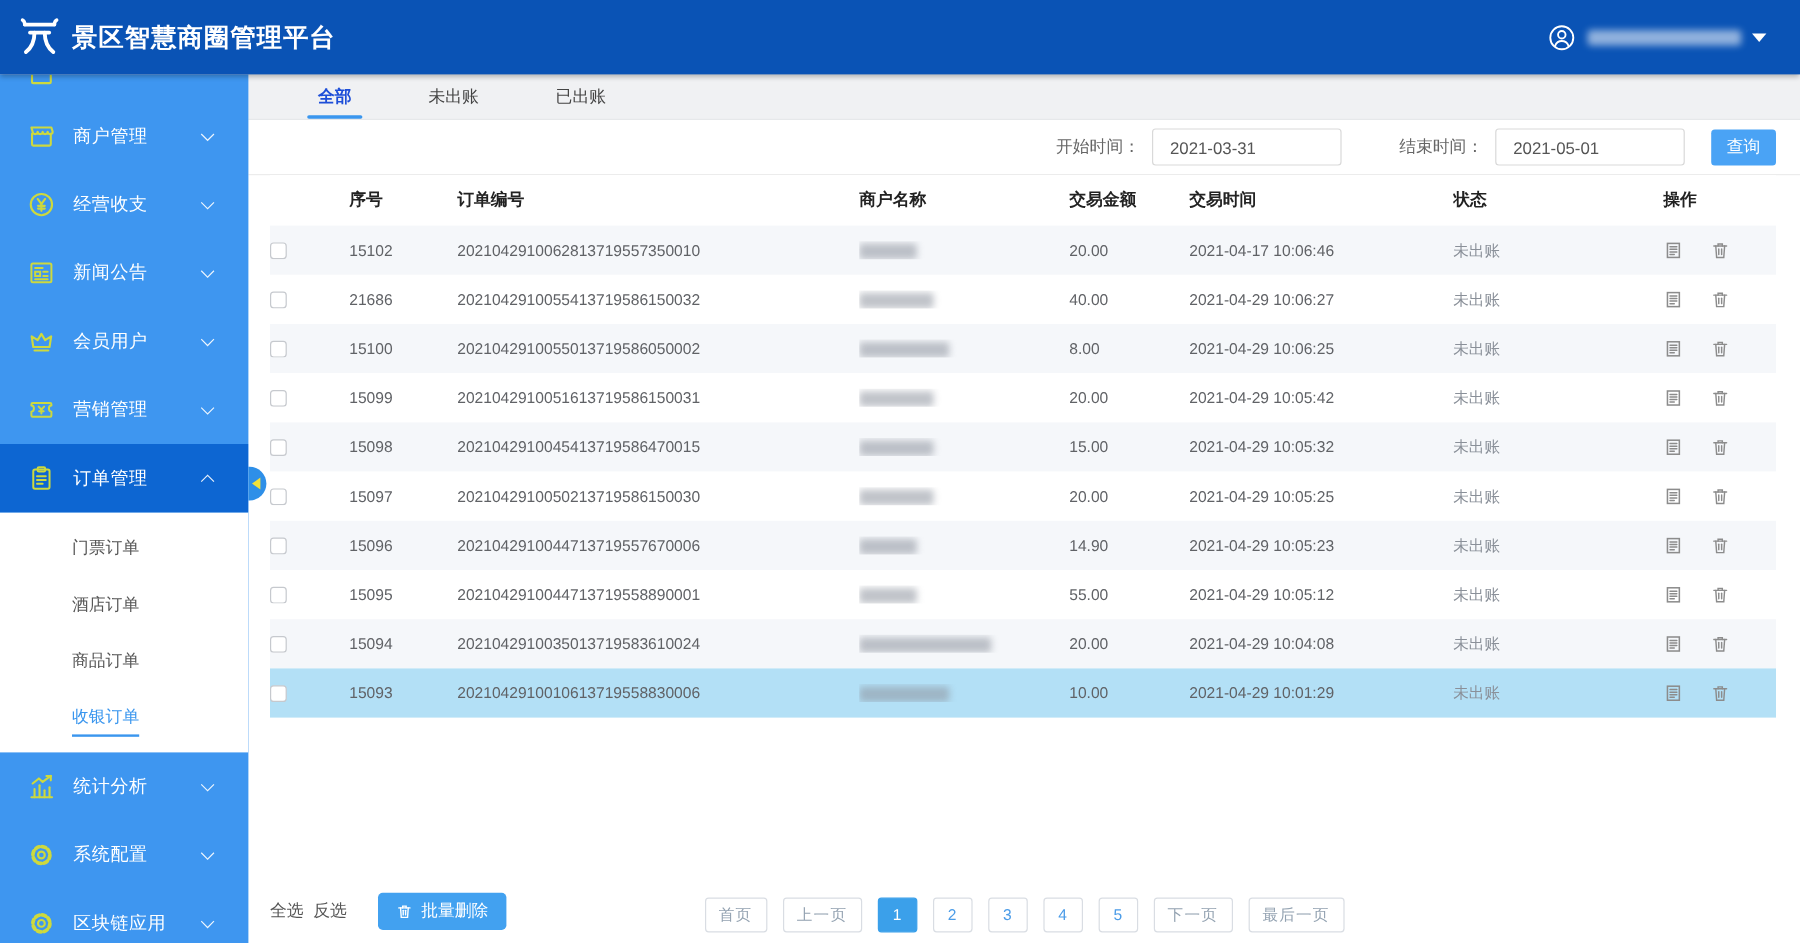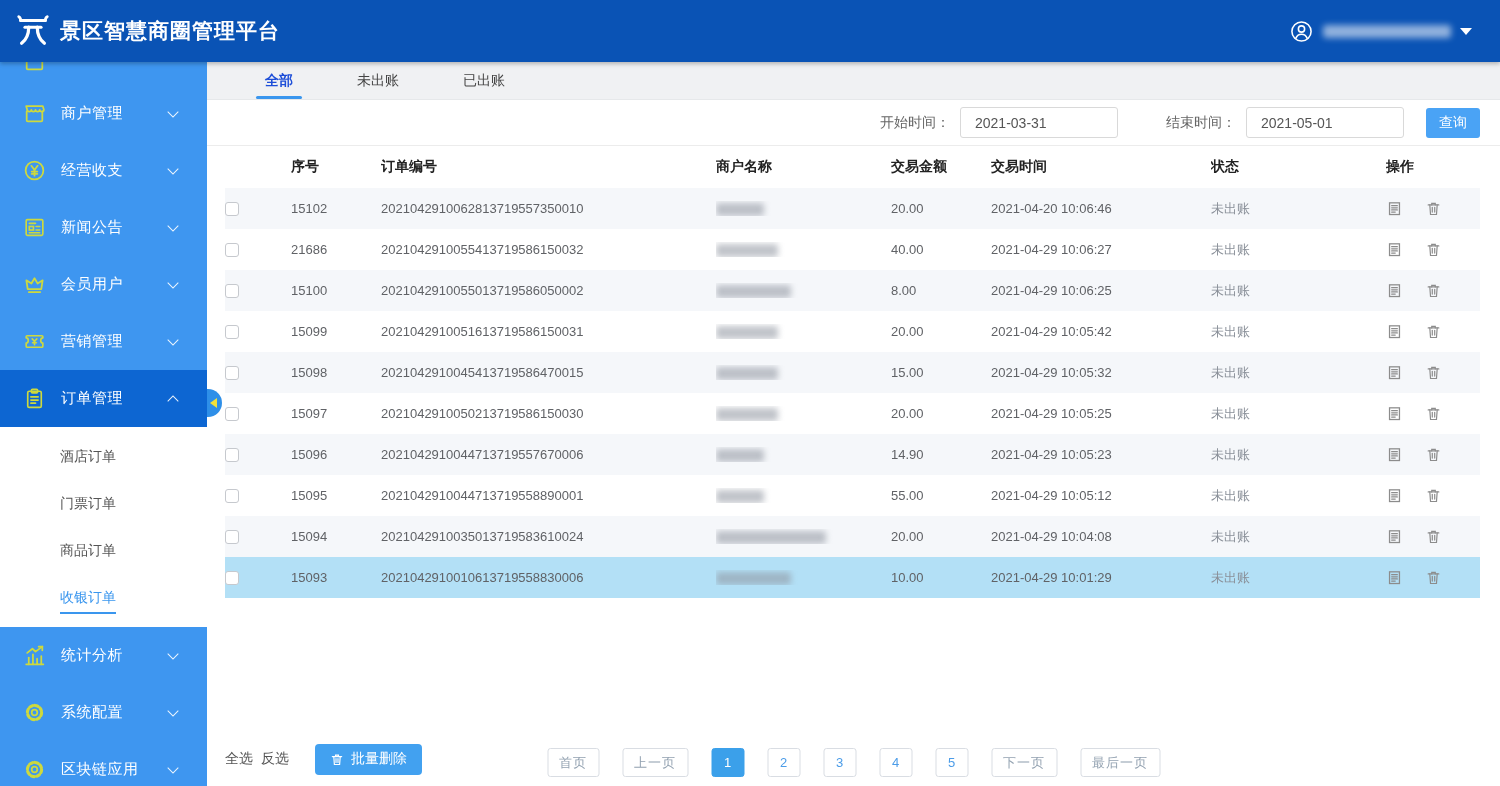--- a/index.html
+++ b/index.html
@@ -66,21 +66,21 @@
   .c-ops { flex:1; display:flex; gap:22px; align-items:center; }
   .checkbox { display:inline-block; width:14px; height:14px; border:1px solid #c6c9ce; border-radius:3px; background:#fff; cursor:pointer; vertical-align:middle; }
   .blur-name { display:inline-block; height:13px; border-radius:2px; background:#8d939e; opacity:.55; filter:blur(3px); vertical-align:middle; }
   .op-icon { width:17px; height:17px; cursor:pointer; display:inline-flex; }
 
   
   .bottombar { position:absolute; left:0; bottom:0; width:100%; height:48px; display:flex; align-items:center; background:#fff; padding:0 20px 6px 18px; }
   .sel-links { display:flex; gap:8px; font-size:14px; color:#555; }
   .sel-link { cursor:pointer; }
   .batch-del { margin-left:26px; height:31px; background:#42a1f0; color:#fff; border:none; border-radius:4px; font-size:14px; padding:0 15px; display:flex; align-items:center; gap:7px; cursor:pointer; font-family:inherit; }
-  .pagination { position:absolute; left:50%; transform:translateX(-50%); bottom:9px; display:flex; gap:23px;align-items:flex-end; }
+  .pagination { position:absolute; left:50%; transform:translateX(-50%); bottom:9px; display:flex; gap:13px;align-items:flex-end; }
   .page-btn { min-width:33px; height:29px; padding:0 11px; border:1px solid #d9dde3; border-radius:3px; background:#fff; font-size:13px; display:flex; align-items:center; justify-content:center; cursor:pointer; color:#93a2b1; letter-spacing:1px; font-family:inherit; }
   .page-btn.num { color:#4b9ce8; letter-spacing:0; }
   .page-btn.active { background:#3ba0ea; border-color:#3ba0ea; color:#fff; }
 </style>
 </head>
 <body>
 
 <div class="app">
 
   <header class="header">
@@ -180,22 +180,22 @@
               <rect x="9" y="3.2" width="6" height="3.4" rx="1"></rect>
               <path d="M8.5 10.5 H15.5"></path>
               <path d="M8.5 13.5 H15.5"></path>
               <path d="M8.5 16.5 H13"></path>
             </svg>
           </span>
           <span class="mi-label">订单管理</span>
           <span class="chev up"></span>
         </div>
         <div class="submenu">
+          <div class="submenu-item"><span class="sm-label">门票订单</span></div>
           <div class="submenu-item"><span class="sm-label">酒店订单</span></div>
-          <div class="submenu-item"><span class="sm-label">门票订单</span></div>
           <div class="submenu-item"><span class="sm-label">商品订单</span></div>
           <div class="submenu-item active"><span class="sm-label">收银订单</span></div>
         </div>
         <div class="menu-item">
           <span class="mi-icon">
             <svg viewBox="0 0 24 24" fill="none" stroke="#cdd93e" stroke-width="1.7" stroke-linecap="round" stroke-linejoin="round">
               <path d="M4 20.5 H20.5"></path>
               <path d="M6.5 20.5 V14"></path>
               <path d="M10.5 20.5 V11"></path>
               <path d="M14.5 20.5 V15"></path>
@@ -262,21 +262,21 @@
         <span class="col c-status">状态</span>
         <span class="col c-ops">操作</span>
       </div>
       <div id="table-body">
           <div class="trow alt">
             <span class="col c-check"><span class="checkbox"></span></span>
             <span class="col c-seq">15102</span>
             <span class="col c-order">2021042910062813719557350010</span>
             <span class="col c-merchant"><span class="blur-name" style="width:48px"></span></span>
             <span class="col c-amount">20.00</span>
-            <span class="col c-time">2021-04-20 10:06:46</span>
+            <span class="col c-time">2021-04-17 10:06:46</span>
             <span class="col c-status">未出账</span>
             <span class="col c-ops">
               <span class="op-icon">
                 <svg viewBox="0 0 24 24" fill="none" stroke="#8c8c8c" stroke-width="1.8" stroke-linecap="round">
                   <rect x="5" y="4" width="14" height="16.5"></rect>
                   <path d="M8 8 H16"></path>
                   <path d="M8 11 H16"></path>
                   <path d="M8 14 H16"></path>
                   <path d="M8 17 H13"></path>
                 </svg>

